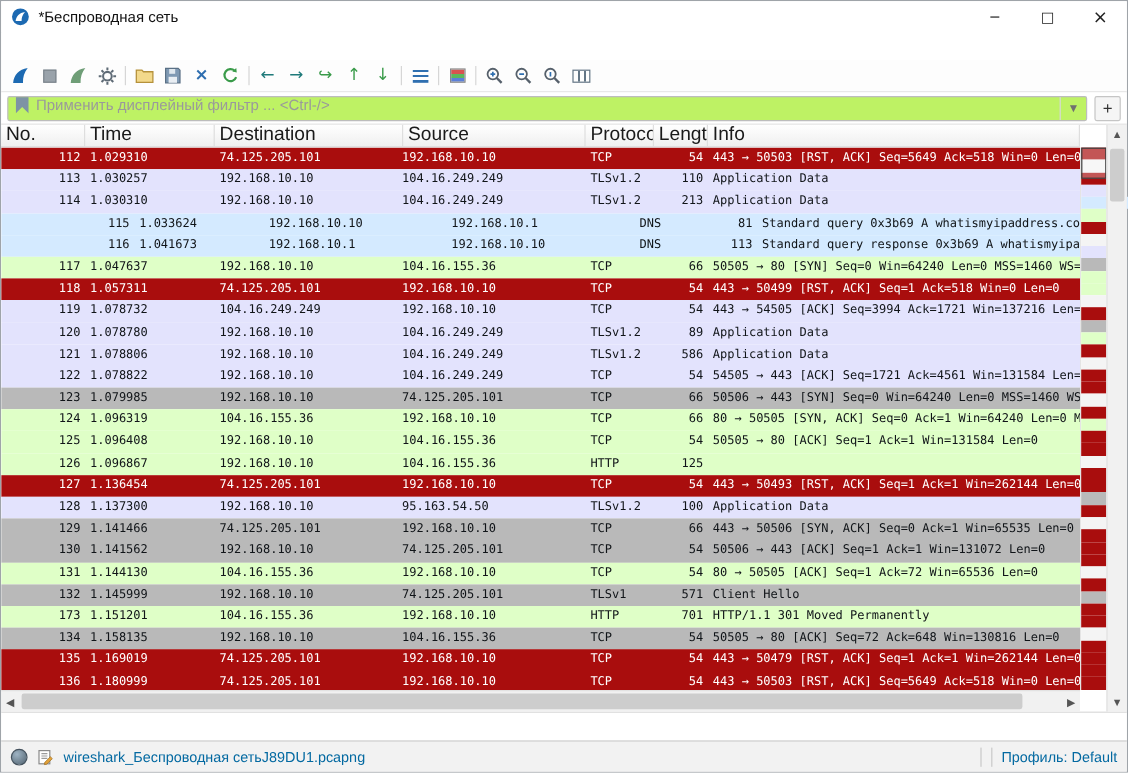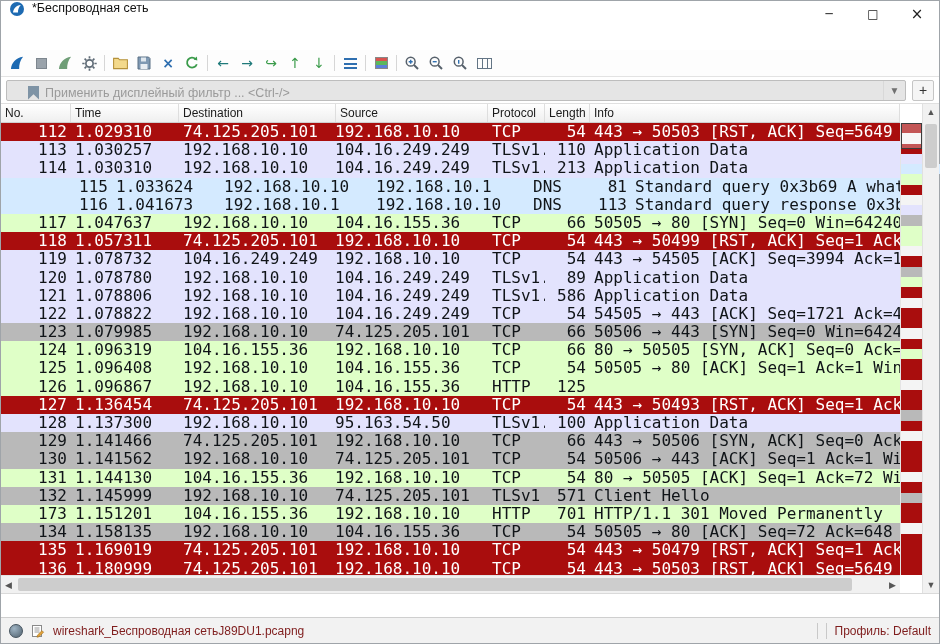--- a/index.html
+++ b/index.html
@@ -1,21 +1,21 @@
 <!DOCTYPE html>
 <html style="--accent: #2f6fb0; --row-red: #a90d0d; --row-red-fg: #ffffff; --row-lavender: #e3e3fd; --row-blue: #d4eaff; --row-green: #dfffc7; --row-gray: #b9b9b9; --row-fg: #101418;"><head>
 <meta charset="utf-8">
 <style>
   * { box-sizing: border-box; margin: 0; padding: 0; }
   html,body { width: 940px; height: 644px; }
   body { font-family: "Liberation Sans", sans-serif; background:#fff; overflow:hidden; }
   .window { width:940px; height:644px; border:1px solid #9fa4a9; display:flex; flex-direction:column; background:#fff; }
 
   
-  .titlebar { height:26px; display:flex; align-items:flex-start; padding-left:8px; background:#fff; flex:0 0 auto; }
+  .titlebar { height:26px; display:flex; align-items:center; padding-left:8px; background:#fff; flex:0 0 auto; }
   .app-icon { width:16px; height:16px; margin-right:7px; display:flex; }
   .title { font-size:12.5px; color:#111; }
   .tb-spacer { flex:1; }
   .winbtn { width:44px; height:26px; border:none; background:transparent; font-size:12px; color:#222; cursor:default; font-family:"DejaVu Sans", sans-serif; }
   .winbtn.close { font-size:15px; }
 
   
   .menubar { height:23px; display:flex; align-items:center; padding-left:4px; background:#fff; font-size:13px; color:#111; flex:0 0 auto; }
   .menu-item { padding:2px 8px; white-space:nowrap; }
 
@@ -25,41 +25,41 @@
   .tsep { width:1px; height:16px; background:#d6d6d6; margin:0 3px; }
   .txt-icon { font-size:14px; line-height:1; font-family:"DejaVu Sans", sans-serif; }
   .teal { color:#1f7a7a; } .grn { color:#3a9b4a; } .blu { color:#2f6fb0; font-weight:bold; }
   .stop-shape { width:11px; height:11px; background:#9aa3ab; border:1px solid #7d868e; }
   .autoscroll-shape { width:13px; height:11px; background:repeating-linear-gradient(180deg,#2f6fb0 0 2px,transparent 2px 4.5px); }
   .colorize-shape { width:13px; height:12px; border:1px solid #888; background:linear-gradient(180deg,#d9534f 0 33%,#5cb85c 33% 66%,#5b7fd9 66% 100%); }
   .resizecols-shape { width:15px; height:11px; border:1px solid #637585; background:linear-gradient(90deg,transparent 0 4px,#637585 4px 5px,transparent 5px 9px,#637585 9px 10px,transparent 10px); }
 
   
   .filterbar { height:27px; display:flex; align-items:center; padding:2px 5px; gap:6px; border-bottom:1px solid #e0e0e0; background:#fff; flex:0 0 auto; }
-  .filter-input-wrap { flex:1; display:flex; align-items:flex-end; height:21px; border:1px solid #bdbdbd; border-radius:2px; background:#e5e5e5;padding-left:15px; }
+  .filter-input-wrap { flex:1; display:flex; align-items:flex-start; height:21px; border:1px solid #bdbdbd; border-radius:2px; background:#bef264; }
   .bookmark { width:11px; height:14px; margin:0 6px; background:#7e93a5; clip-path:polygon(0 0,100% 0,100% 100%,50% 62%,0 100%); flex:0 0 auto; }
   .filter-input-wrap input { flex:1; border:none; outline:none; font-size:12.5px; color:#333; background:transparent; font-family:"Liberation Sans", sans-serif; }
   .filter-input-wrap input::placeholder { color:#9a9a9a; }
   .fdrop { width:22px; align-self:stretch; border-left:1px solid #d8d8d8; display:flex; align-items:center; justify-content:center; color:#707070; font-size:10px; }
   .fadd { width:22px; height:21px; border:1px solid #c5c5c5; border-radius:2px; background:#f5f5f5; font-size:14px; color:#333; display:flex; align-items:center; justify-content:center; }
 
   
   .list-area { flex:1 1 auto; display:flex; min-height:0; }
   .list-main { flex:1; display:flex; flex-direction:column; min-width:0; }
-  .header-row { height:19px; flex:0 0 auto; display:flex; background:linear-gradient(#ffffff,#efefef); border-bottom:1px solid #cfcfcf; font-size:12px; line-height:18px; color:#1a1a1a; }
+  .header-row { height:19px; flex:0 0 auto; display:flex; background:linear-gradient(#ffffff,#efefef); border-bottom:1px solid #cfcfcf; font-size:16px; line-height:18px; color:#1a1a1a; }
   .hcell { border-right:1px solid #dedede; }
   .cell { padding:0 4px; overflow:hidden; white-space:pre; flex:0 0 auto; }
   .col-no    { width:70px;  }
   .col-time  { width:108px; }
   .col-src   { width:152px; }
   .col-dst   { width:157px; }
   .col-proto { width:57px;  }
   .col-len   { width:45px;  }
   .col-info  { flex:1 1 auto; min-width:0; }
-  .rows { flex:1 1 auto; overflow:hidden; background:#fff; font-family:"DejaVu Sans Mono", monospace; font-size:16px; }
+  .rows { flex:1 1 auto; overflow:hidden; background:#fff; font-family:"DejaVu Sans Mono", monospace; font-size:10px; }
   .prow { height:18.2px; line-height:18.2px; display:flex; color:var(--row-fg,#101418); }
   .prow .col-no, .prow .col-len { text-align:right; }
   .v-red      { background:var(--row-red,#a90d0d); color:var(--row-red-fg,#fff); }
   .v-lavender { background:var(--row-lavender,#e3e3fd); }
   .v-blue     { background:var(--row-blue,#d4eaff);padding-left:41px; }
   .v-green    { background:var(--row-green,#dfffc7); }
   .v-gray     { background:var(--row-gray,#b9b9b9); }
   .v-white    { background:#f4f4f4; }
 
   
@@ -71,21 +71,21 @@
   .minimap-track { position:absolute; inset:0; display:flex; flex-direction:column; }
   .mseg { flex:1 1 auto; width:100%; }
   .mview { position:absolute; left:0; right:0; top:0; height:26px; border:1px solid #3c3c3c; background:rgba(255,255,255,.3); }
 
   
   .vscroll { width:17px; flex:0 0 auto; background:#f1f1f1; border-left:1px solid #e0e0e0; position:relative; display:flex; flex-direction:column; justify-content:space-between; align-items:center; padding:3px 0; font-size:9px; color:#555; }
   .vthumb { position:absolute; top:20px; height:44px; left:2px; right:2px; background:#cdcdcd; border-radius:2px; }
 
   
   .bottom-pane { height:24px; flex:0 0 auto; background:#fff; border-top:1px solid #dadada; }
-  .statusbar { height:26px; flex:0 0 auto; background:#f2f2f2; border-top:1px solid #cfcfcf; display:flex; align-items:center; padding:0 8px; gap:8px; font-size:12px; color:#7f1d1d; }
+  .statusbar { height:26px; flex:0 0 auto; background:#f2f2f2; border-top:1px solid #cfcfcf; display:flex; align-items:center; padding:0 8px; gap:8px; font-size:12px; color:#0369a1; }
   .expert-icon { width:14px; height:14px; border-radius:50%; background:radial-gradient(circle at 35% 30%,#9fb4c4,#51626f); border:1px solid #44525e; flex:0 0 auto; }
   .sb-spacer { flex:1; }
   .sb-sep { width:1px; height:16px; background:#c9c9c9; }
   .sb-text { white-space:nowrap; }
 </style>
 </head>
 <body>
 
 <div class="window">
 

